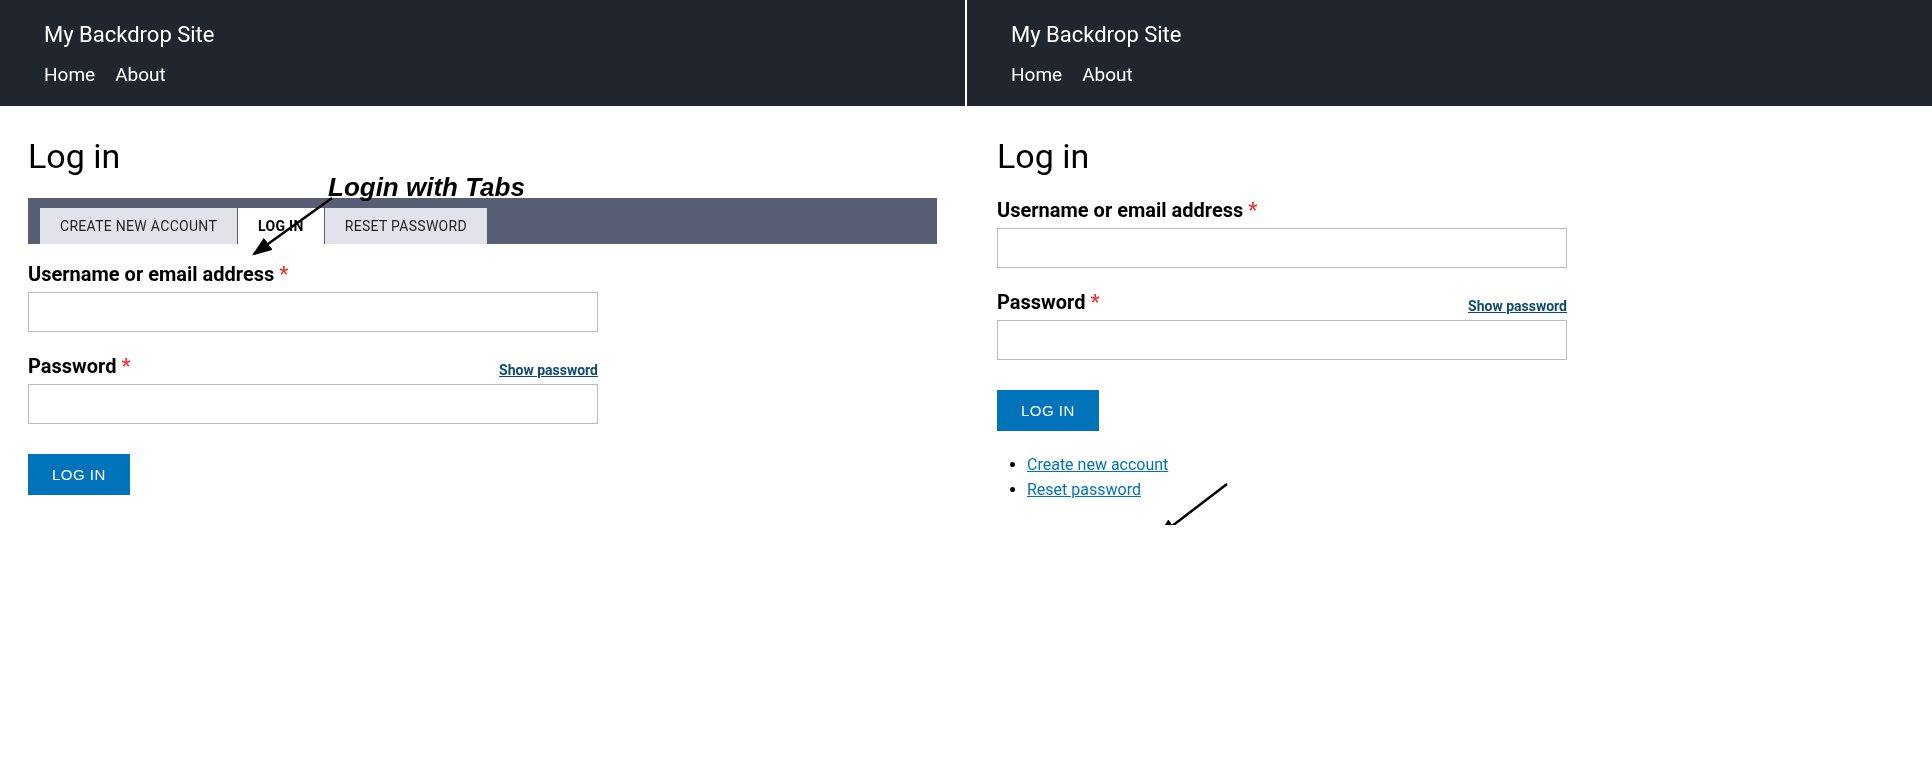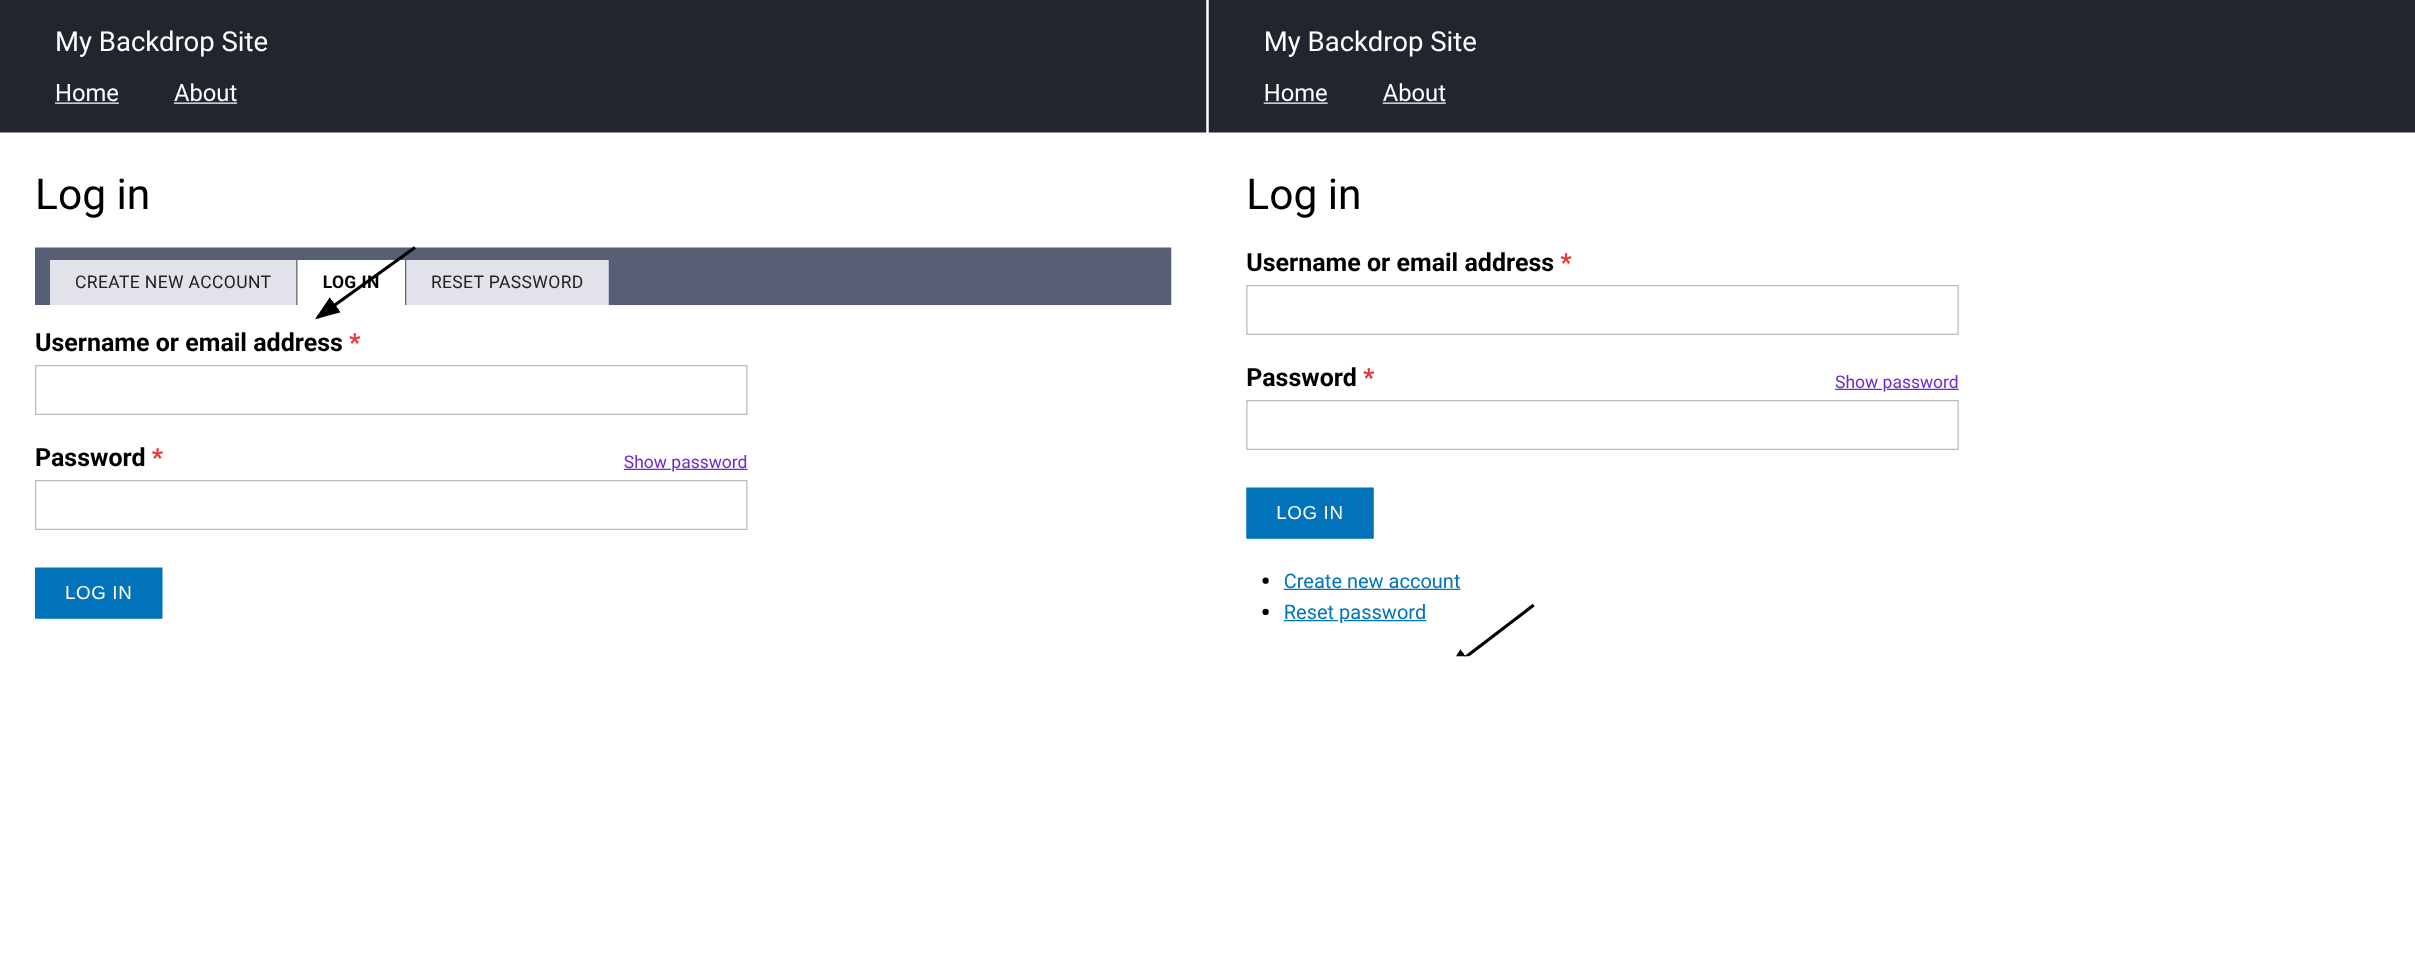--- a/index.html
+++ b/index.html
@@ -22,23 +22,22 @@
       color: #fff;
       padding: 0;
     }
     .site-title {
       font-size: 22px;
       font-weight: 400;
       padding: 22px 10px 16px 44px;
     }
     .nav {
       display: flex;
-      gap: 44px;
+      gap: 20px;
       padding: 0 44px 20px 44px;
-      text-decoration: underline;
     }
     .nav-item {
       color: #fff;
       font-size: 19px;
       cursor: pointer;
     }
     .content {
       padding: 30px 28px 20px 28px;
     }
     .pane2 .content {
@@ -88,23 +87,24 @@
       font-weight: 700;
       color: #000;
       display: inline-block;
     }
     .required {
       color: #e33;
       font-weight: 700;
     }
     .show-pw {
       font-size: 14px;
-      color: #6d28d9;
+      color: #0c4a6e;
       text-decoration: underline;
       cursor: pointer;
+      font-weight: bold;
     }
     .text-input {
       width: 570px;
       height: 40px;
       border: 1px solid #bbb;
       padding: 6px 10px;
       font-size: 15px;
     }
     .submit-btn {
       background: #0073bb;
@@ -181,20 +181,21 @@
           <span class="required">*</span>
         </label>
         <a class="show-pw">Show password</a>
       </div>
       <input type="password" class="text-input" style="">
     </div>
 
     <button class="submit-btn">LOG IN</button>
   </div>
 
+  <div class="annotation" style="top:172px; left:328px;">Login with Tabs</div>
   <svg class="arrow" style="top:192px; left:242px;" width="100" height="80">
     <defs>
       <marker id="ah1" markerWidth="10" markerHeight="10" refX="7" refY="3" orient="auto">
         <polygon points="0 0, 8 3, 0 6" fill="#000"></polygon>
       </marker>
     </defs>
     <line x1="90" y1="6" x2="12" y2="62" stroke="#000" stroke-width="2.5" marker-end="url(#ah1)"></line>
   </svg>
 </div>
 

